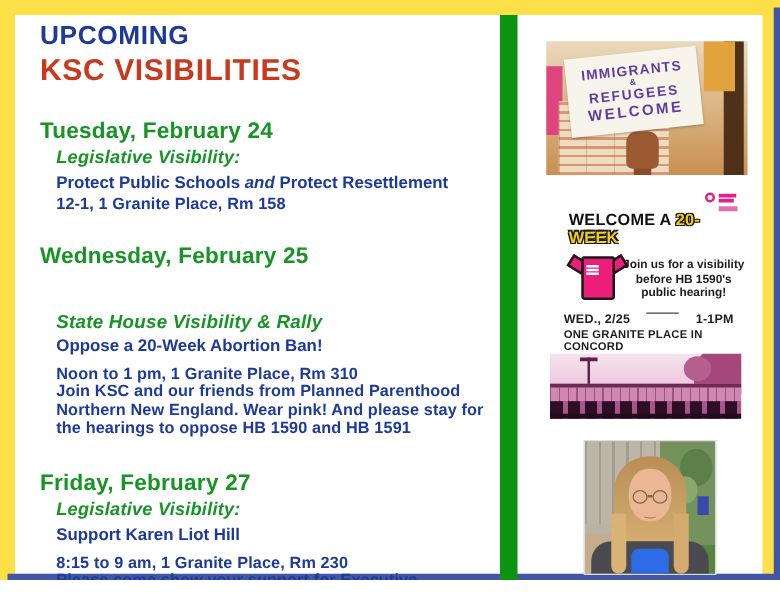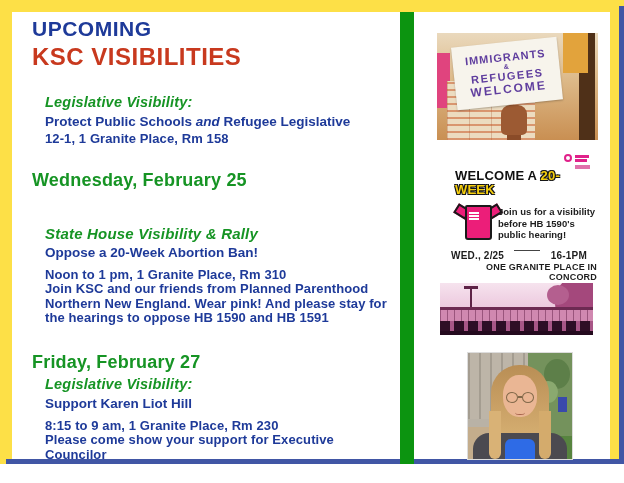--- a/index.html
+++ b/index.html
@@ -57,24 +57,24 @@
   .fl-logo .b3 { top:12px; width:15px; height:3.5px; background:#d6418f; opacity:.75; }
   .fl-headline { position:absolute; left:15px; top:19px; font-weight:bold; font-size:13px; line-height:13.5px; letter-spacing:.2px; }
   .hl-black { color:#111111; }
   .hl-yellow { color:#f6cf0e; text-shadow:1px 1px 0 #161616, -1px 1px 0 #161616, 1px -1px 0 #161616, -1px -1px 0 #161616; }
   .fl-shirt { position:absolute; left:16px; top:53px; width:44px; height:42px; }
   .shirt-body { position:absolute; left:9px; top:2px; width:27px; height:35px; background:#ec1e79; border:2px solid #1a1a1a; border-radius:2px 2px 3px 3px; }
   .shirt-sl-l { position:absolute; left:-1px; top:3px; width:14px; height:11px; background:#ec1e79; border:2px solid #1a1a1a; transform:rotate(32deg); }
   .shirt-sl-r { position:absolute; right:-1px; top:3px; width:14px; height:11px; background:#ec1e79; border:2px solid #1a1a1a; transform:rotate(-32deg); }
   .shirt-txt { position:absolute; left:13px; top:9px; width:10px; }
   .shirt-txt div { height:1.6px; background:#ffffff; margin-bottom:1.4px; }
-  .fl-join { position:absolute; left:58px; top:56px; width:98px; text-align:left; font-size:9.5px; font-weight:bold; color:#1d1d1d; line-height:11.5px; white-space:pre-line; }
+  .fl-join { position:absolute; left:58px; top:56px; width:98px; text-align:center; font-size:9.5px; font-weight:bold; color:#1d1d1d; line-height:11.5px; white-space:pre-line; }
   .fl-when-row { position:absolute; left:11px; top:100px; width:136px; display:flex; justify-content:space-between; align-items:flex-start; font-size:10px; font-weight:bold; color:#1d1d1d; letter-spacing:.2px; }
   .fl-dash { width:26px; border-top:1.5px solid #444444; }
-  .fl-loc { position:absolute; left:11px; top:112px; width:146px; font-size:9px; font-weight:bold; color:#1d1d1d; letter-spacing:.2px;text-align:right; }
+  .fl-loc { position:absolute; left:11px; top:112px; width:146px; font-size:9px; font-weight:bold; color:#1d1d1d; letter-spacing:.2px; }
   .fl-photo { position:absolute; left:0; top:133px; width:153px; height:52px; overflow:hidden;
               background:linear-gradient(180deg,#f6e3ee 0%,#eac2da 60%); }
   .bp-tree-r { position:absolute; right:-8px; top:-6px; width:46px; height:44px; background:#a4487c; border-radius:50% 40% 50% 40%; }
   .bp-tree-r2 { position:absolute; right:24px; top:2px; width:22px; height:20px; background:#b45f8f; border-radius:50%; }
   .bp-pole { position:absolute; left:30px; top:3px; width:2px; height:22px; background:#5e2347; }
   .bp-pole-top { position:absolute; left:24px; top:3px; width:14px; height:3px; background:#5e2347; }
   .bp-building { position:absolute; left:0; top:24px; width:100%; height:14px; background:#d088b0; border-top:3px solid #6d2a52;
               background-image:repeating-linear-gradient(90deg, rgba(109,42,82,.55) 0 1px, transparent 1px 7px); }
   .bp-cars { position:absolute; left:0; bottom:0; width:100%; height:14px; background:#8c3a68;
              background-image:repeating-linear-gradient(90deg, #2e0e26 0 10px, #a85687 10px 14px); }
@@ -110,23 +110,24 @@
   <div class="sheet"></div>
   <div class="edge-right"></div>
   <div class="edge-bottom"></div>
   <div class="divider"></div>
 
   <div class="left-col">
     <div class="title1">UPCOMING</div>
     <div class="title2">KSC VISIBILITIES</div>
 
     <div class="event">
+      <div class="event-date">Tuesday, February 24</div>
       <div class="event-inner">
         <div class="event-cat">Legislative Visibility:</div>
-        <div class="event-line"><span>Protect Public Schools </span><span class="it">and</span><span> Refugee Legislative</span></div>
+        <div class="event-line"><span>Protect Public Schools </span><span class="it">and</span><span> Protect Resettlement</span></div>
         <div class="event-desc tight">12-1,  1 Granite Place, Rm 158</div>
       </div>
     </div>
 
     <div class="event">
       <div class="event-date">Wednesday, February 25</div>
       <div class="event-inner">
         <div class="event-cat ev2-cat">State House Visibility &amp; Rally</div>
         <div class="event-line">Oppose a 20-Week Abortion Ban!</div>
         <div class="event-desc">Noon to 1 pm, 1 Granite Place, Rm 310
@@ -184,21 +185,21 @@
           <div></div>
           <div></div>
         </div>
     </div>
     <div class="fl-join">Join us for a visibility
 before HB 1590's
 public hearing!</div>
     <div class="fl-when-row">
       <span>WED., 2/25</span>
       <span class="fl-dash"></span>
-      <span>16-1PM</span>
+      <span>1-1PM</span>
     </div>
     <div class="fl-loc">ONE GRANITE PLACE IN CONCORD</div>
     <div class="fl-photo">
       <div class="bp-tree-r"></div>
       <div class="bp-tree-r2"></div>
       <div class="bp-pole-top"></div>
       <div class="bp-pole"></div>
       <div class="bp-building"></div>
       <div class="bp-cars"></div>
       <div class="bp-cars-shadow"></div>

